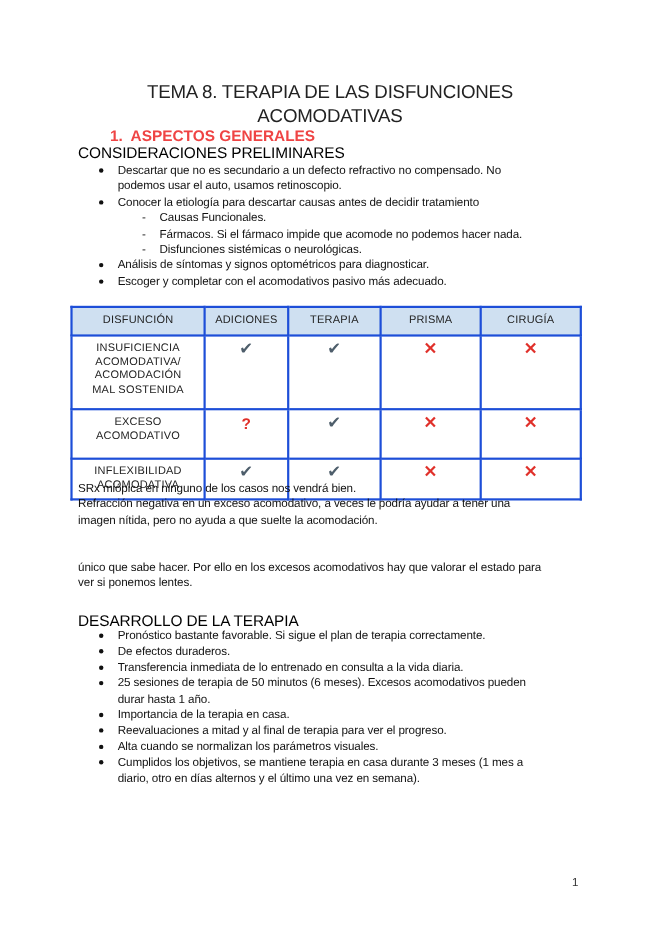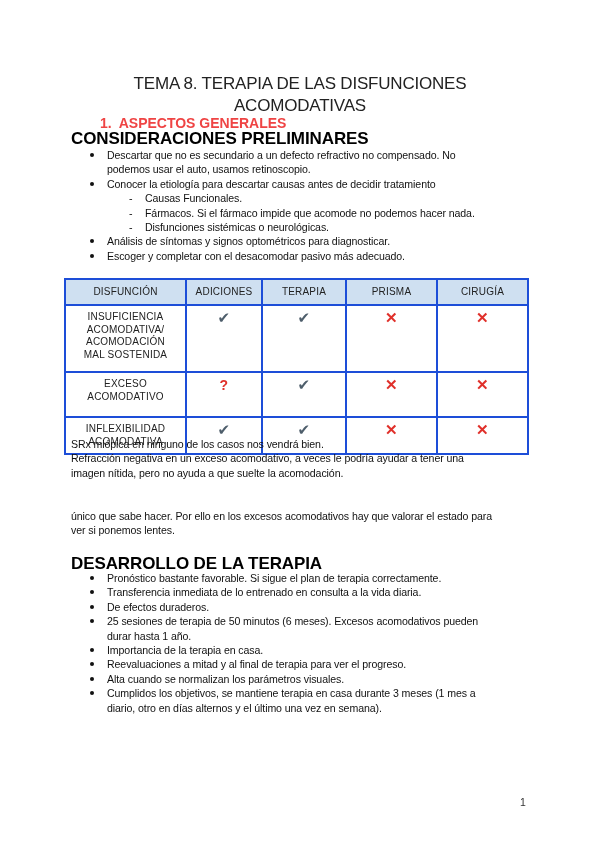--- a/index.html
+++ b/index.html
@@ -18,21 +18,21 @@
     .title.l2 { top: 95px; }
 
     .h1 {
       position: absolute; left: 100px; top: 114px; margin: 0;
       font-size: 14px; font-weight: bold; color: #ef4444; line-height: 18px;
     }
     .h1 .num { margin-right: 7px; }
 
     .h2 {
       position: absolute; left: 71px; margin: 0;
-      font-size: 17px; font-weight: bold; color: #000; line-height: 14px;
+      font-size: 14px; font-weight: normal; color: #000; line-height: 14px;
       letter-spacing: -0.1px;
     }
 
     .txt { font-size: 10.6px; line-height: 14.4px; color: #111; letter-spacing: -0.1px; }
 
     .list { position: absolute; left: 0; margin: 0; padding: 0; list-style: none; }
     .li { position: relative; padding-left: 107px; width: 400px; }
     .li .bullet {
       position: absolute; left: 90px; top: 5px; width: 4px; height: 4px;
       border-radius: 50%; background: #111;
@@ -101,21 +101,21 @@
     <li class="sub">
       <span class="dash">-</span>
       <span>Disfunciones sistémicas o neurológicas.</span>
     </li>
     <li class="li">
       <span class="bullet"></span>
       <span>Análisis de síntomas y signos optométricos para diagnosticar.</span>
     </li>
     <li class="li">
       <span class="bullet"></span>
-      <span>Escoger y completar con el desacomodar pasivo más adecuado.</span>
+      <span>Escoger y completar con el acomodativos pasivo más adecuado.</span>
     </li>
   </ul>
 
   <table class="grid">
     <colgroup>
       <col style="width:121px">
         <col style="width:76px">
         <col style="width:84px">
         <col style="width:91px">
         <col style="width:91px">
@@ -172,22 +172,22 @@
     <br>
     <br>
     <span>único que sabe hacer. Por ello en los excesos acomodativos hay que valorar el estado para</span><br>
     <span>ver si ponemos lentes.</span>
   </div>
 
   <h3 class="h2" style="top:557px;">DESARROLLO DE LA TERAPIA</h3>
 
   <ul class="list txt" style="top:571px;">
     <li class="li"><span class="bullet"></span><span>Pronóstico bastante favorable. Si sigue el plan de terapia correctamente.</span></li>
+    <li class="li"><span class="bullet"></span><span>De efectos duraderos.</span></li>
     <li class="li"><span class="bullet"></span><span>Transferencia inmediata de lo entrenado en consulta a la vida diaria.</span></li>
-    <li class="li"><span class="bullet"></span><span>De efectos duraderos.</span></li>
     <li class="li"><span class="bullet"></span><span>25 sesiones de terapia de 50 minutos (6 meses). Excesos acomodativos pueden</span><br><span>durar hasta 1 año.</span></li>
     <li class="li"><span class="bullet"></span><span>Importancia de la terapia en casa.</span></li>
     <li class="li"><span class="bullet"></span><span>Reevaluaciones a mitad y al final de terapia para ver el progreso.</span></li>
     <li class="li"><span class="bullet"></span><span>Alta cuando se normalizan los parámetros visuales.</span></li>
     <li class="li"><span class="bullet"></span><span>Cumplidos los objetivos, se mantiene terapia en casa durante 3 meses (1 mes a</span><br><span>diario, otro en días alternos y el último una vez en semana).</span></li>
   </ul>
 
   <div class="pageno">1</div>
 </div>
 

